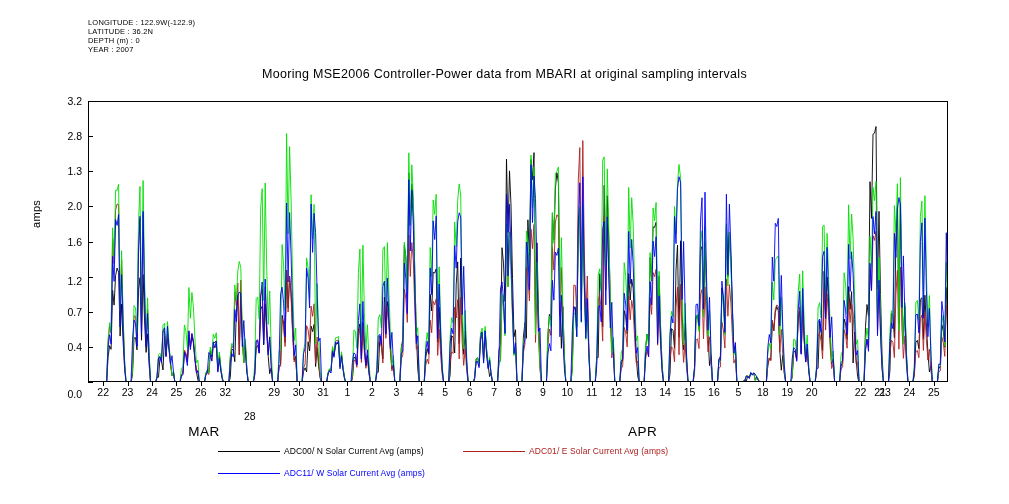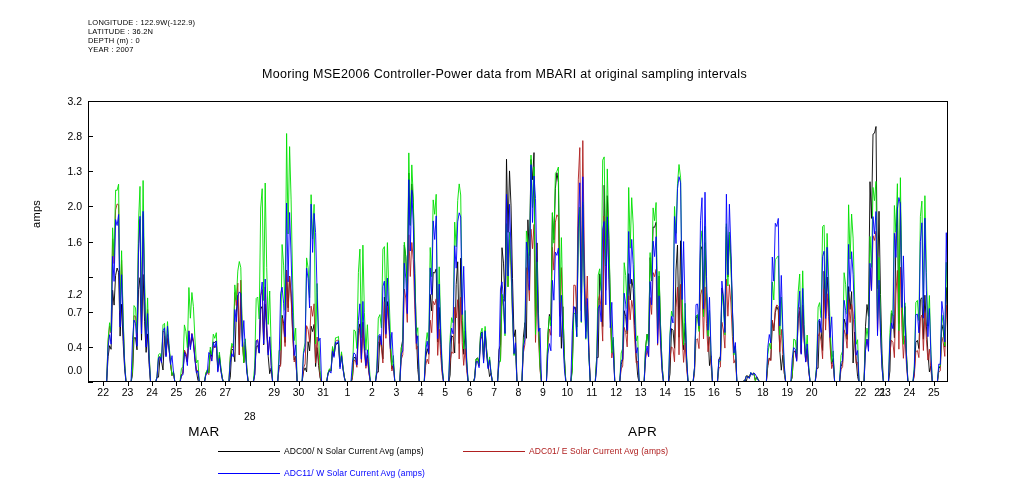--- a/index.html
+++ b/index.html
@@ -162,24 +162,24 @@
     <div>LONGITUDE : 122.9W(-122.9)</div>
     <div>LATITUDE : 36.2N</div>
     <div>DEPTH (m) : 0</div>
     <div>YEAR : 2007</div>
   </div>
 
   <div class="title">Mooring MSE2006 Controller-Power data from MBARI at original sampling intervals</div>
 
   <div class="ylabel">amps</div>
   <div class="ytick-wrap" id="ytick-wrap">
-      <div class="ytick" style="top: 264px;">0.0</div>
+      <div class="ytick" style="top: 288px;">0.0</div>
       <div class="ytick" style="top: 240.875px;">0.4</div>
       <div class="ytick" style="top: 205.75px;">0.7</div>
-      <div class="ytick" style="top: 188px; font-style: italic;">1.2</div>
+      <div class="ytick" style="top: 175px;">1.2</div>
       <div class="ytick" style="top: 135.5px;">1.6</div>
       <div class="ytick" style="top: 100.375px;">2.0</div>
       <div class="ytick" style="top: 65.25px;">1.3</div>
       <div class="ytick" style="top: 30.125px;">2.8</div>
       <div class="ytick" style="top: -5px;">3.2</div>
     </div>
 
   <div class="plot-frame">
     <div class="plot-inner" id="plot-inner">
         <svg width="860" height="281" viewBox="0 0 860 281">
@@ -227,21 +227,21 @@
       <div class="xtick-mark" style="left: 884.966px;"></div>
       <div class="xtick-mark" style="left: 909.398px;"></div>
       <div class="xtick-mark" style="left: 933.83px;"></div>
     </div>
   <div class="xticks" id="xticks">
       <div class="xtick" style="left: 15.1477px;">22</div>
       <div class="xtick" style="left: 39.5795px;">23</div>
       <div class="xtick" style="left: 64.0114px;">24</div>
       <div class="xtick" style="left: 88.4432px;">25</div>
       <div class="xtick" style="left: 112.875px;">26</div>
-      <div class="xtick" style="left: 137.307px;">27</div>
+      <div class="xtick" style="left: 137.307px;">32</div>
       <div class="xtick" style="left: 161.739px; margin-top: 24px;">28</div>
       <div class="xtick" style="left: 186.17px;">29</div>
       <div class="xtick" style="left: 210.602px;">30</div>
       <div class="xtick" style="left: 235.034px;">31</div>
       <div class="xtick" style="left: 259.466px;">1</div>
       <div class="xtick" style="left: 283.898px;">2</div>
       <div class="xtick" style="left: 308.33px;">3</div>
       <div class="xtick" style="left: 332.761px;">4</div>
       <div class="xtick" style="left: 357.193px;">5</div>
       <div class="xtick" style="left: 381.625px;">6</div>

